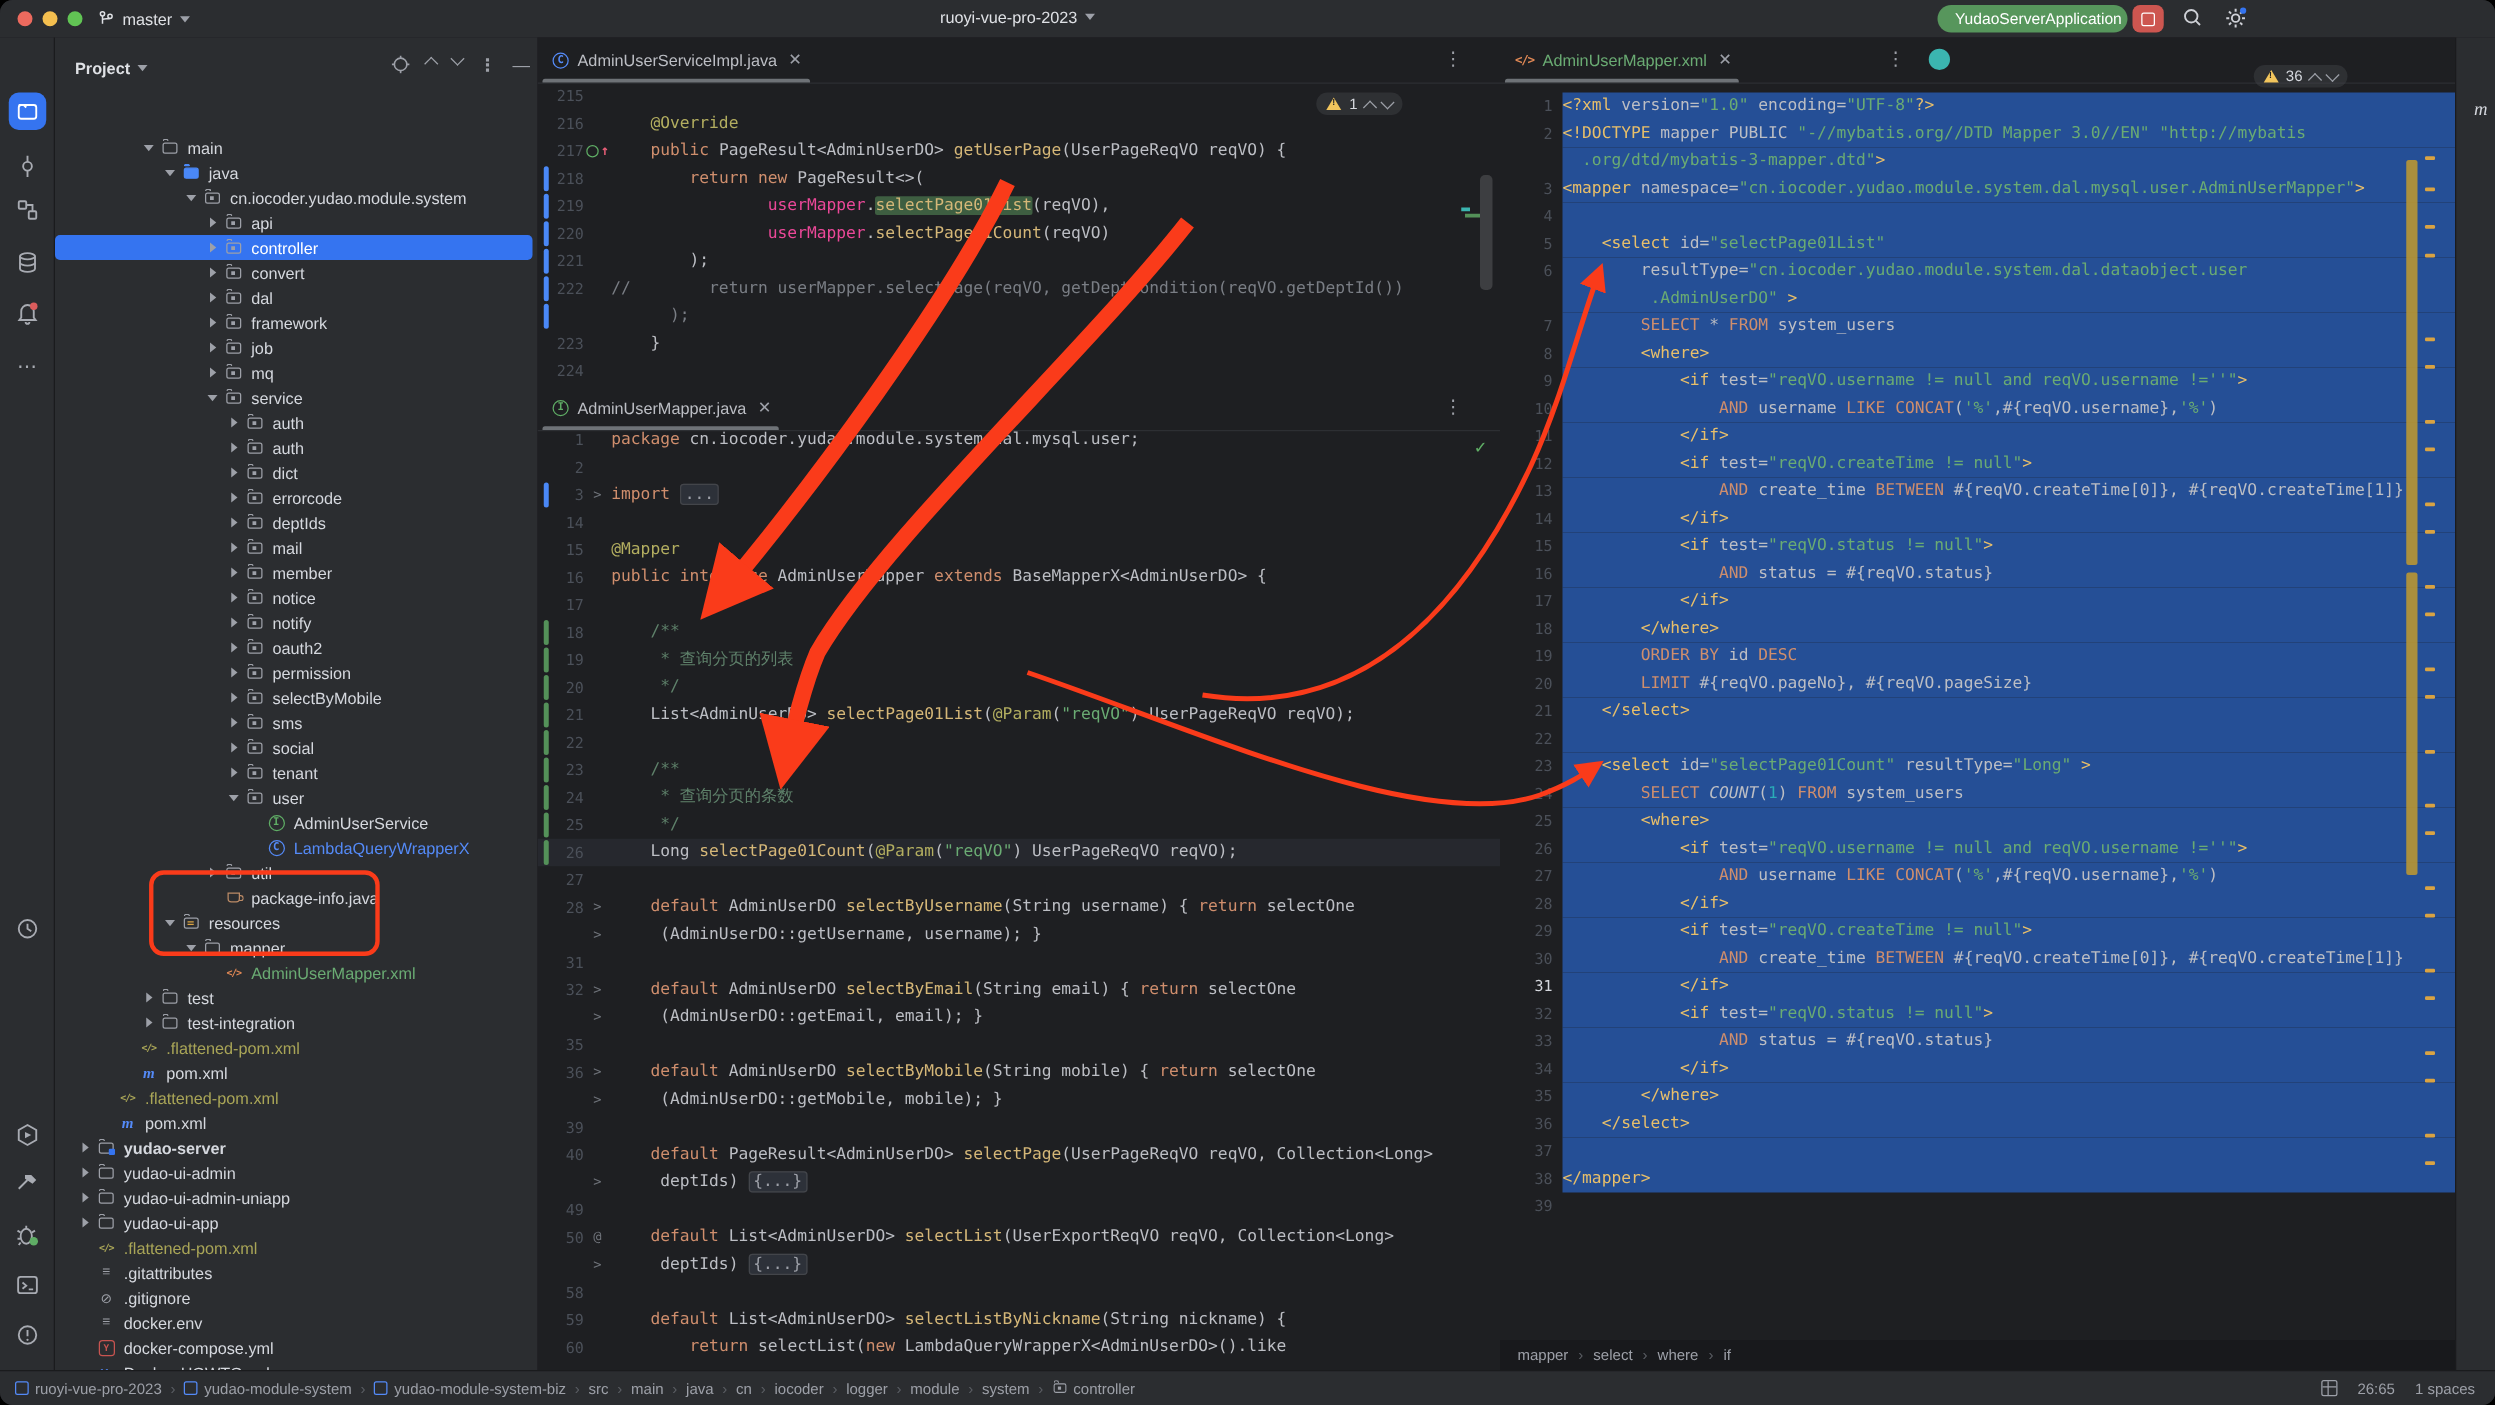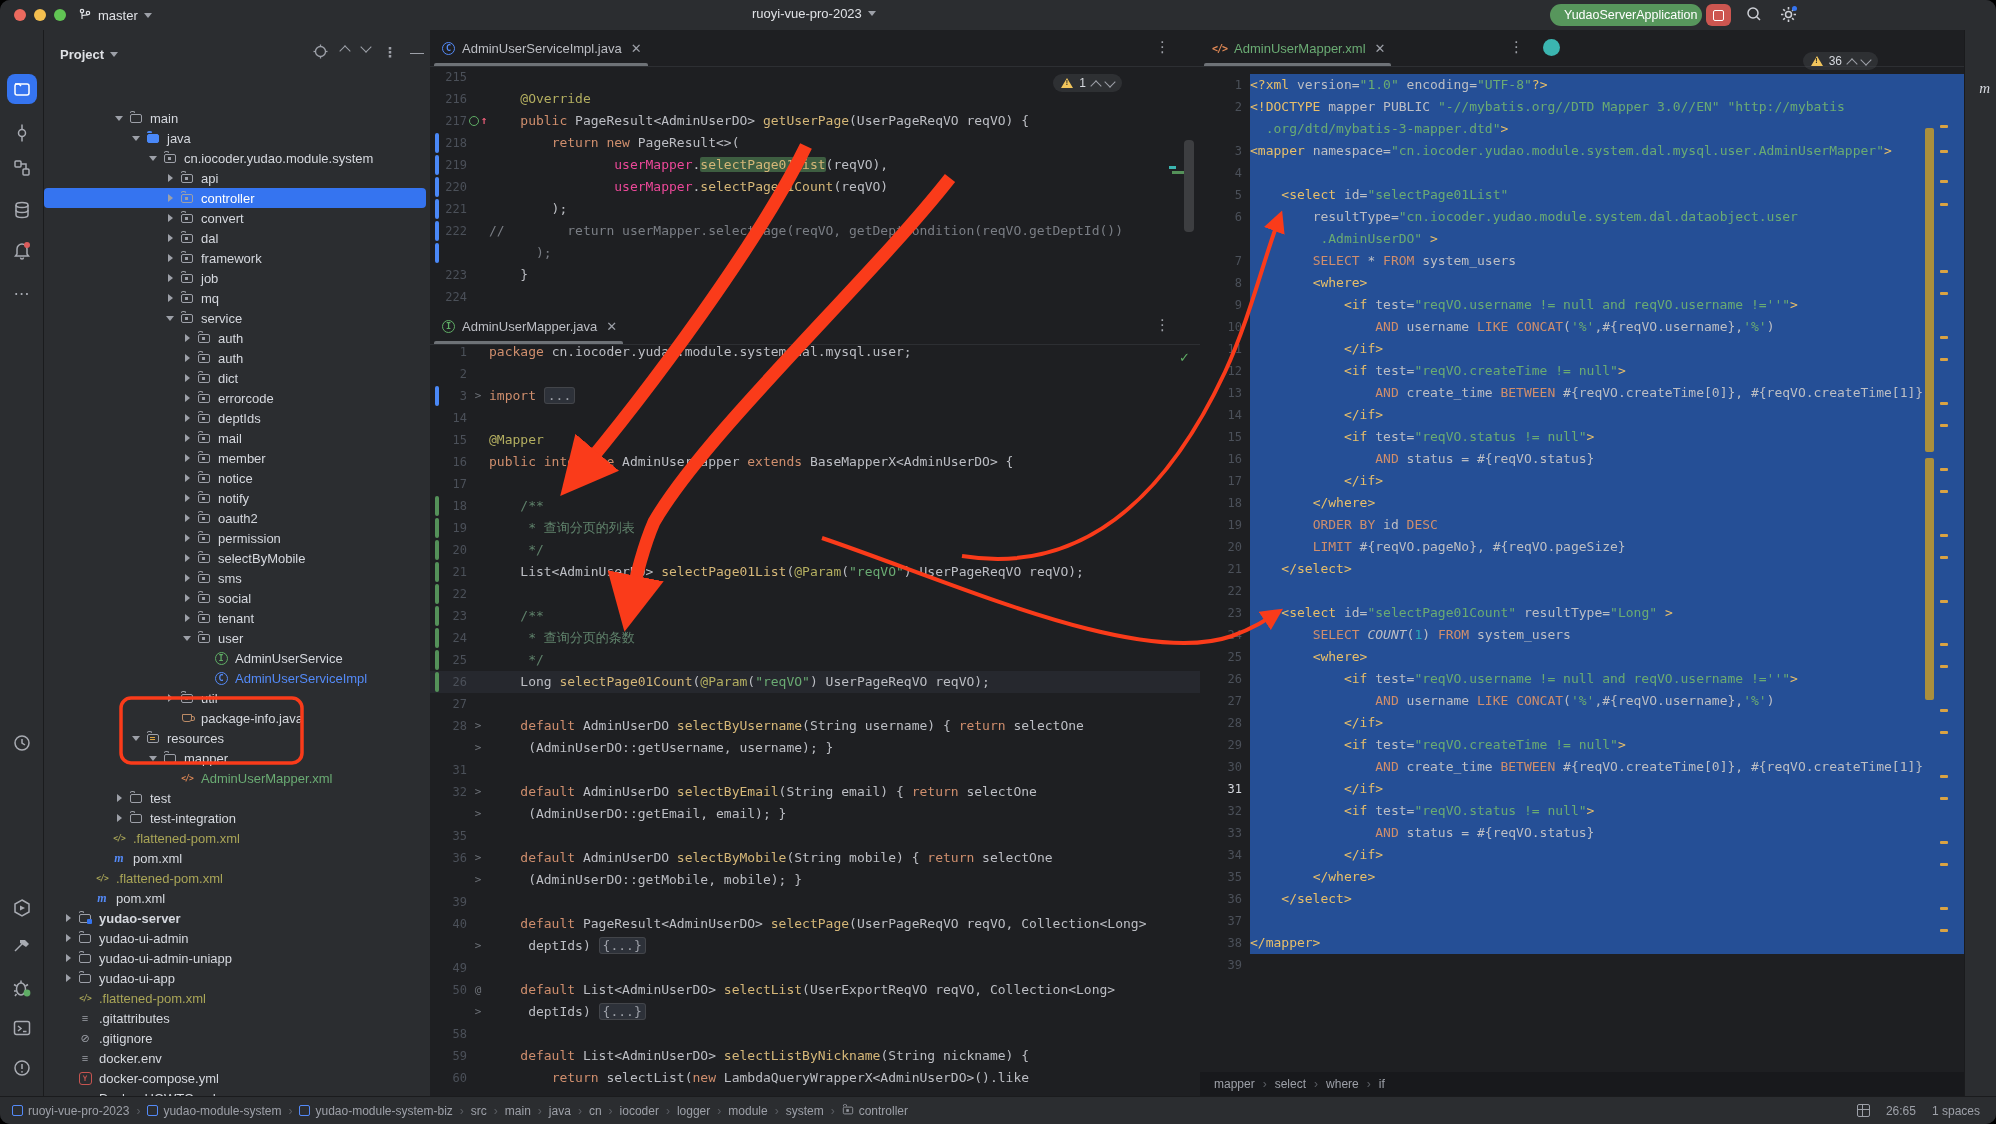--- a/index.html
+++ b/index.html
@@ -471,21 +471,21 @@
           <span class="tic">
             <span class="badge" style="border-color:#5fad65;color:#5fad65">I</span>
           </span>
           <span class="tlabel">AdminUserService</span>
         </div>
         <div class="trow blue" style="padding-left:155px">
           <span class="chev n"></span>
           <span class="tic">
             <span class="badge" style="border-color:#548af7;color:#548af7">C</span>
           </span>
-          <span class="tlabel">AdminUserServiceImpl</span>
+          <span class="tlabel">LambdaQueryWrapperX</span>
         </div>
         <div class="trow " style="padding-left:121px">
           <span class="chev r"></span>
           <span class="tic">
             <span class="ic-folder pkg"></span>
           </span>
           <span class="tlabel">util</span>
         </div>
         <div class="trow " style="padding-left:121px">
           <span class="chev n"></span>

